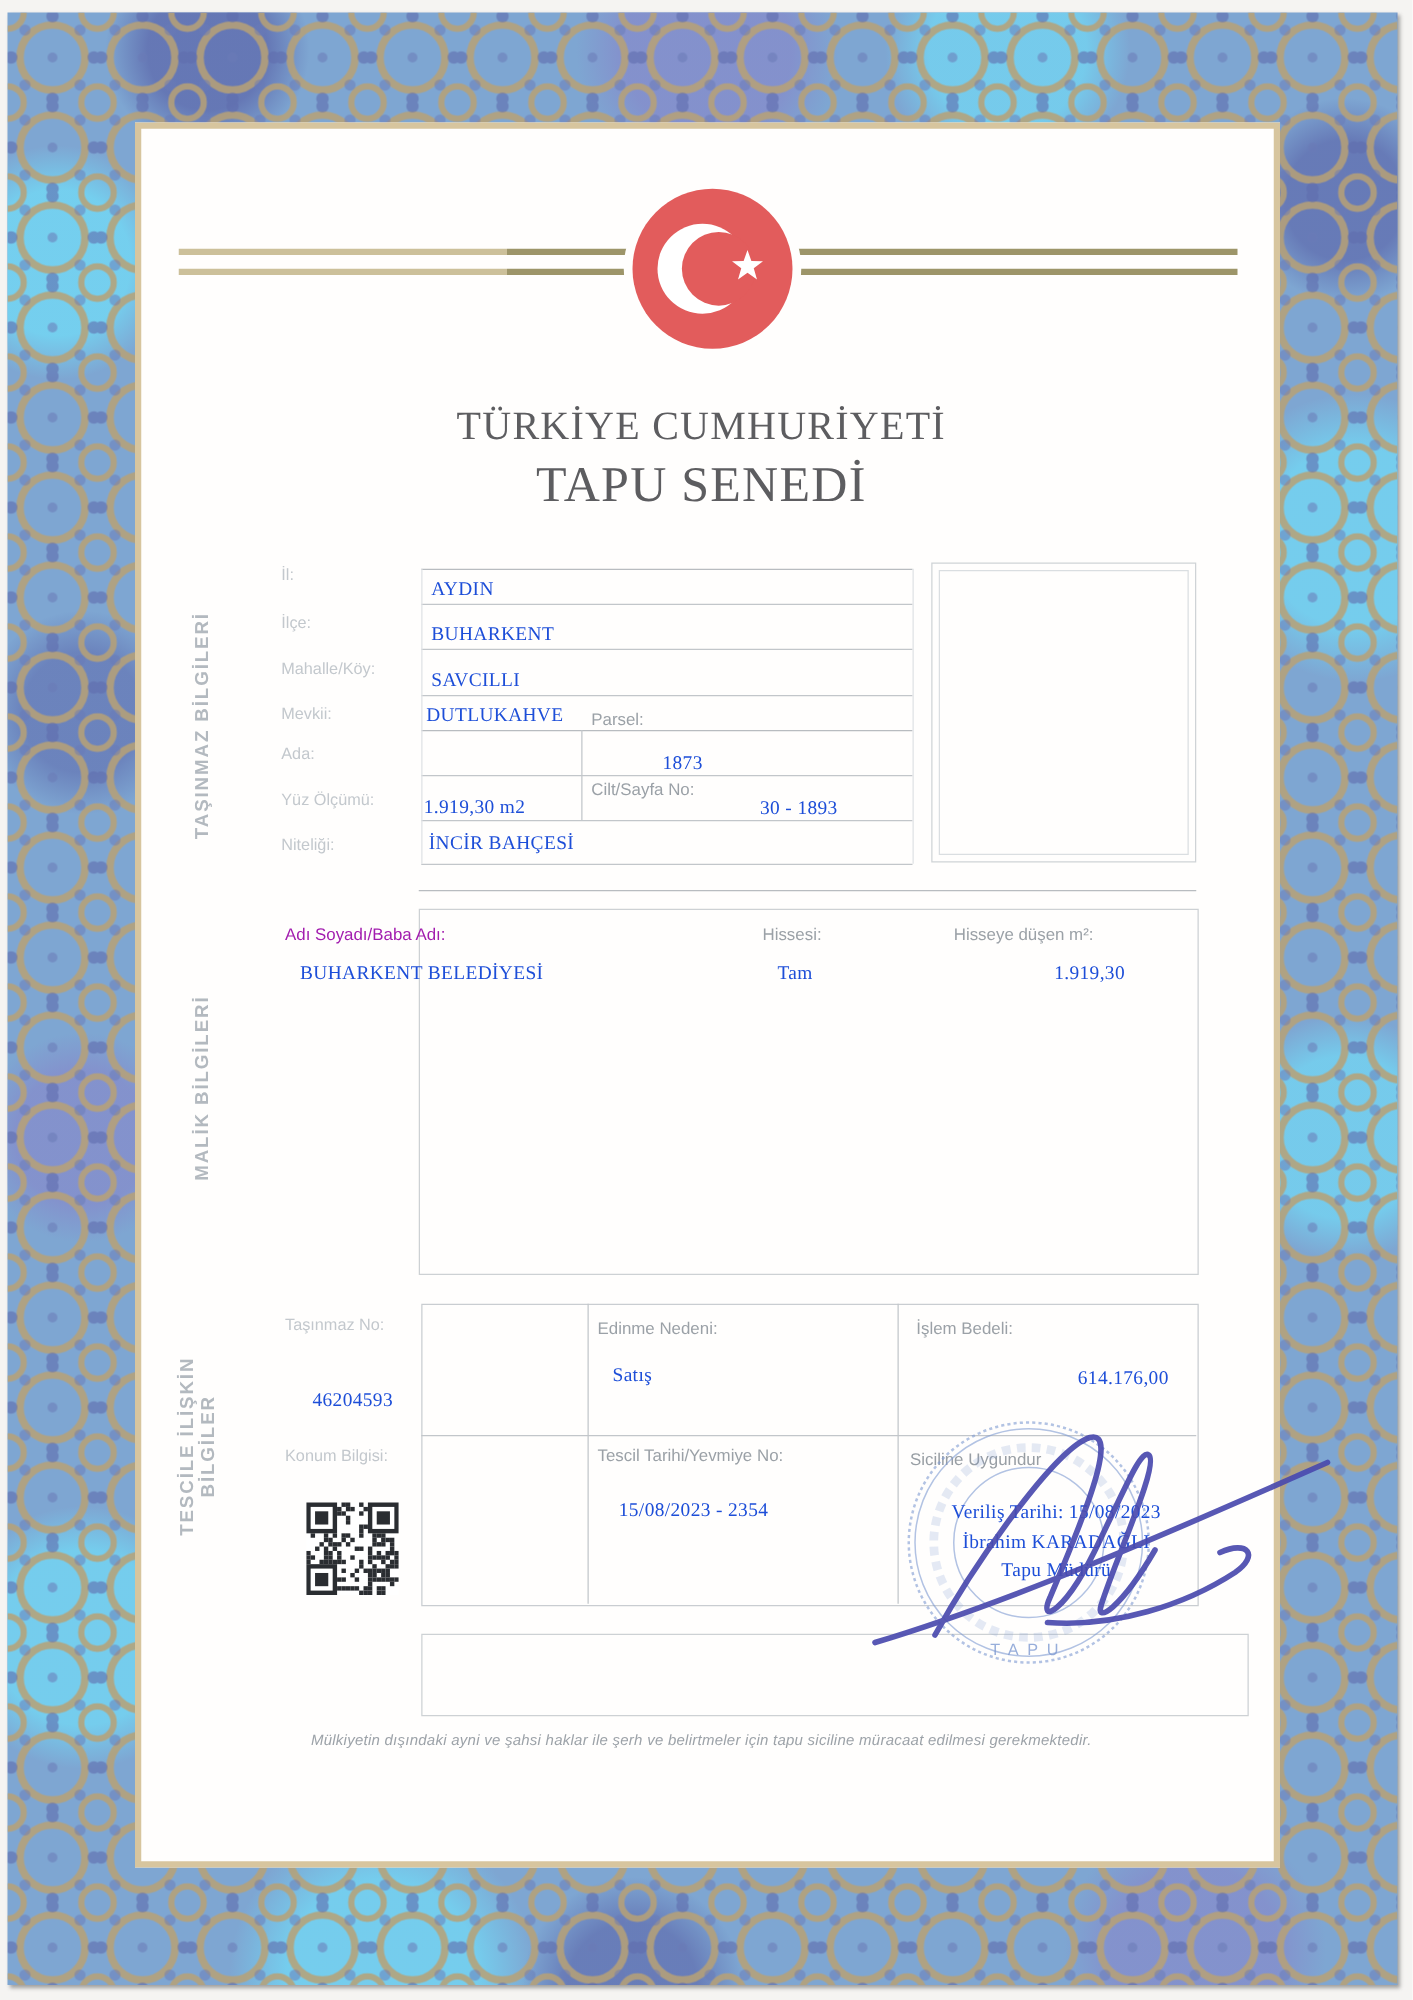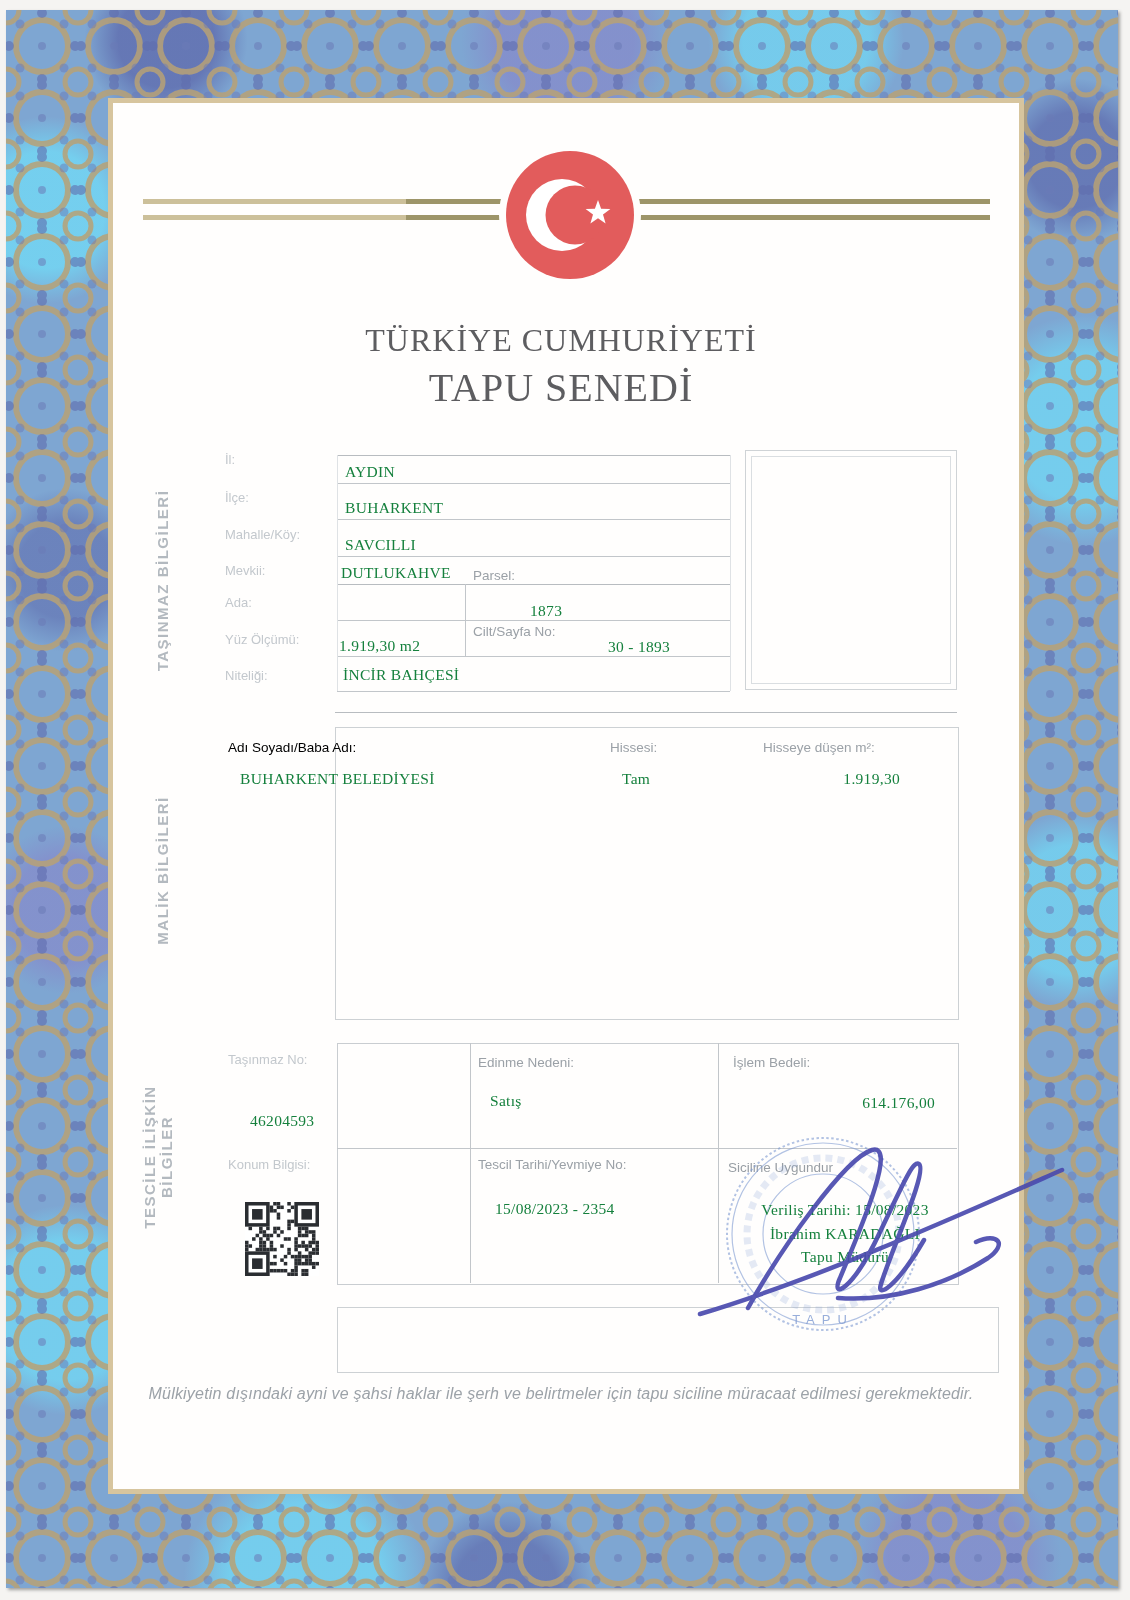--- a/index.html
+++ b/index.html
@@ -33,21 +33,21 @@
   .page{
     position:absolute;left:108px;top:98px;width:906px;height:1386px;
     background:#fffefd;border:5px solid #d7c59e;
   }
   
   .abs{position:absolute;}
   .hline{position:absolute;height:1px;background:#c2c6ca;}
   .vline{position:absolute;width:1px;background:#c2c6ca;}
   .lab{position:absolute;color:#c3c8cd;font-size:13px;white-space:nowrap;}
   .lab2{position:absolute;color:#9ba1a7;font-size:13.5px;white-space:nowrap;}
-  .val{position:absolute;color:#15803d;font-size:15.5px;white-space:nowrap;
+  .val{position:absolute;color:#1d4ed8;font-size:15.5px;white-space:nowrap;
        font-family:"Liberation Serif",serif;letter-spacing:.3px;}
   .vlabel{
     position:absolute;width:300px;text-align:center;
     color:#b3b9bf;font-size:15px;font-weight:bold;letter-spacing:1.5px;
     transform:rotate(-90deg);white-space:nowrap;line-height:17px;
   }
   .vlabel2{width:200px;white-space:normal;}
   
   .goldline{position:absolute;height:5px;
     background:linear-gradient(to right,#ccc09a 0 31%,#9d9569 31% 100%);}
@@ -59,21 +59,21 @@
     color:#5d5d60;font-family:"Liberation Serif",serif;}
   .title1{top:322px;font-size:32px;letter-spacing:1px;}
   .title2{top:364px;font-size:40px;letter-spacing:1px;}
   .photo-box{position:absolute;left:745px;top:450px;width:210px;height:238px;
     border:1px solid #cfd3d6;}
   .photo-box-inner{position:absolute;left:5px;top:5px;right:5px;bottom:5px;
     border:1px solid #dadee1;}
   .box{position:absolute;border:1px solid #c9cdd1;}
   .note{
     position:absolute;left:108px;top:1385px;width:906px;text-align:center;
-    color:#9ca2a8;font-size:16px;font-style:italic;letter-spacing:.2px;
+    color:#9ca2a8;font-size:12px;font-style:italic;letter-spacing:.2px;
   }
   .right{text-align:right;}
   svg.overlay{position:absolute;pointer-events:none;}
 </style>
 </head>
 <body>
 
 <div class="border-art"></div>
 <svg class="rosettes" width="1112" height="1578">
   <defs>
@@ -148,21 +148,21 @@
 
 <div class="photo-box">
   <div class="photo-box-inner"></div>
 </div>
 
 <div class="vlabel" style="left:12px;top:862px;">MALİK BİLGİLERİ</div>
 
 <div class="box" style="left:335px;top:727px;width:622px;height:291px;border-color:#cdd1d4;"></div>
 <div class="hline" style="left:335px;top:712px;width:622px;background:#b8bcc0;"></div>
 
-<div class="lab2" style="left:228px;top:740px;color:#000000;">Adı Soyadı/Baba Adı:</div>
+<div class="lab2" style="left:228px;top:740px;color:#a21caf;">Adı Soyadı/Baba Adı:</div>
 <div class="lab2" style="left:610px;top:740px;">Hissesi:</div>
 <div class="lab2" style="left:763px;top:740px;">Hisseye düşen m²:</div>
 
 <div class="val" style="left:240px;top:770px;">BUHARKENT BELEDİYESİ</div>
 <div class="val" style="left:622px;top:770px;">Tam</div>
 <div class="val right" style="left:810px;top:770px;width:90px;">1.919,30</div>
 
 <div class="vlabel vlabel2" style="left:58px;top:1140px;">
   <div>TESCİLE İLİŞKİN</div>
   <div>BİLGİLER</div>

